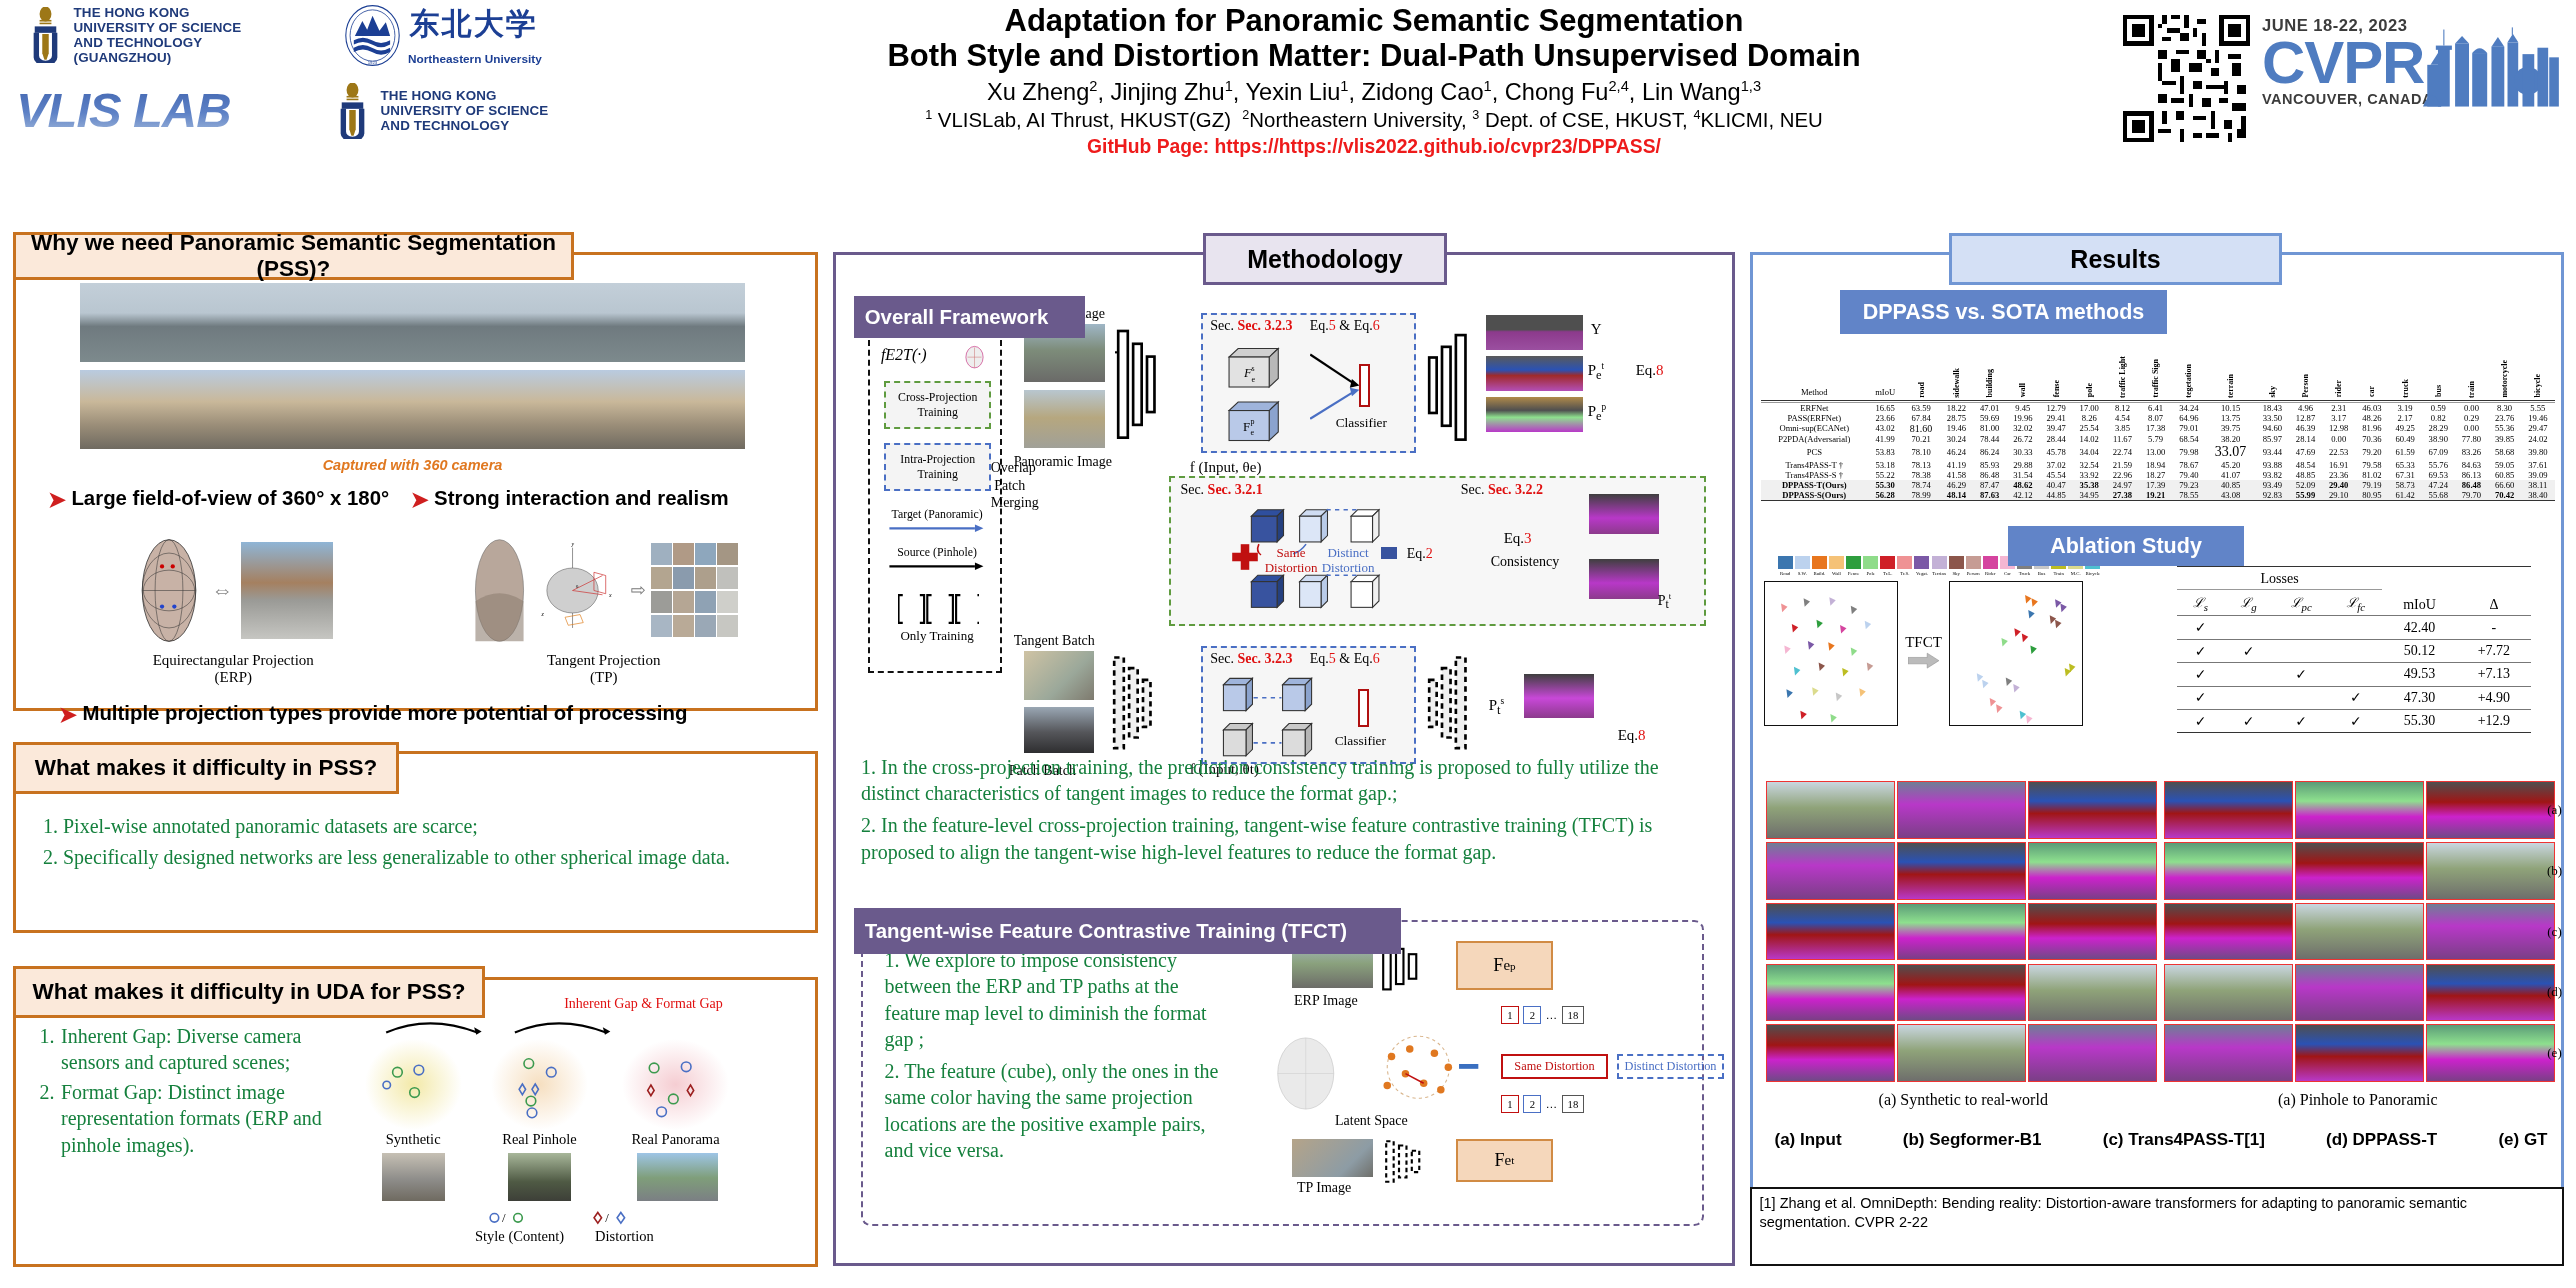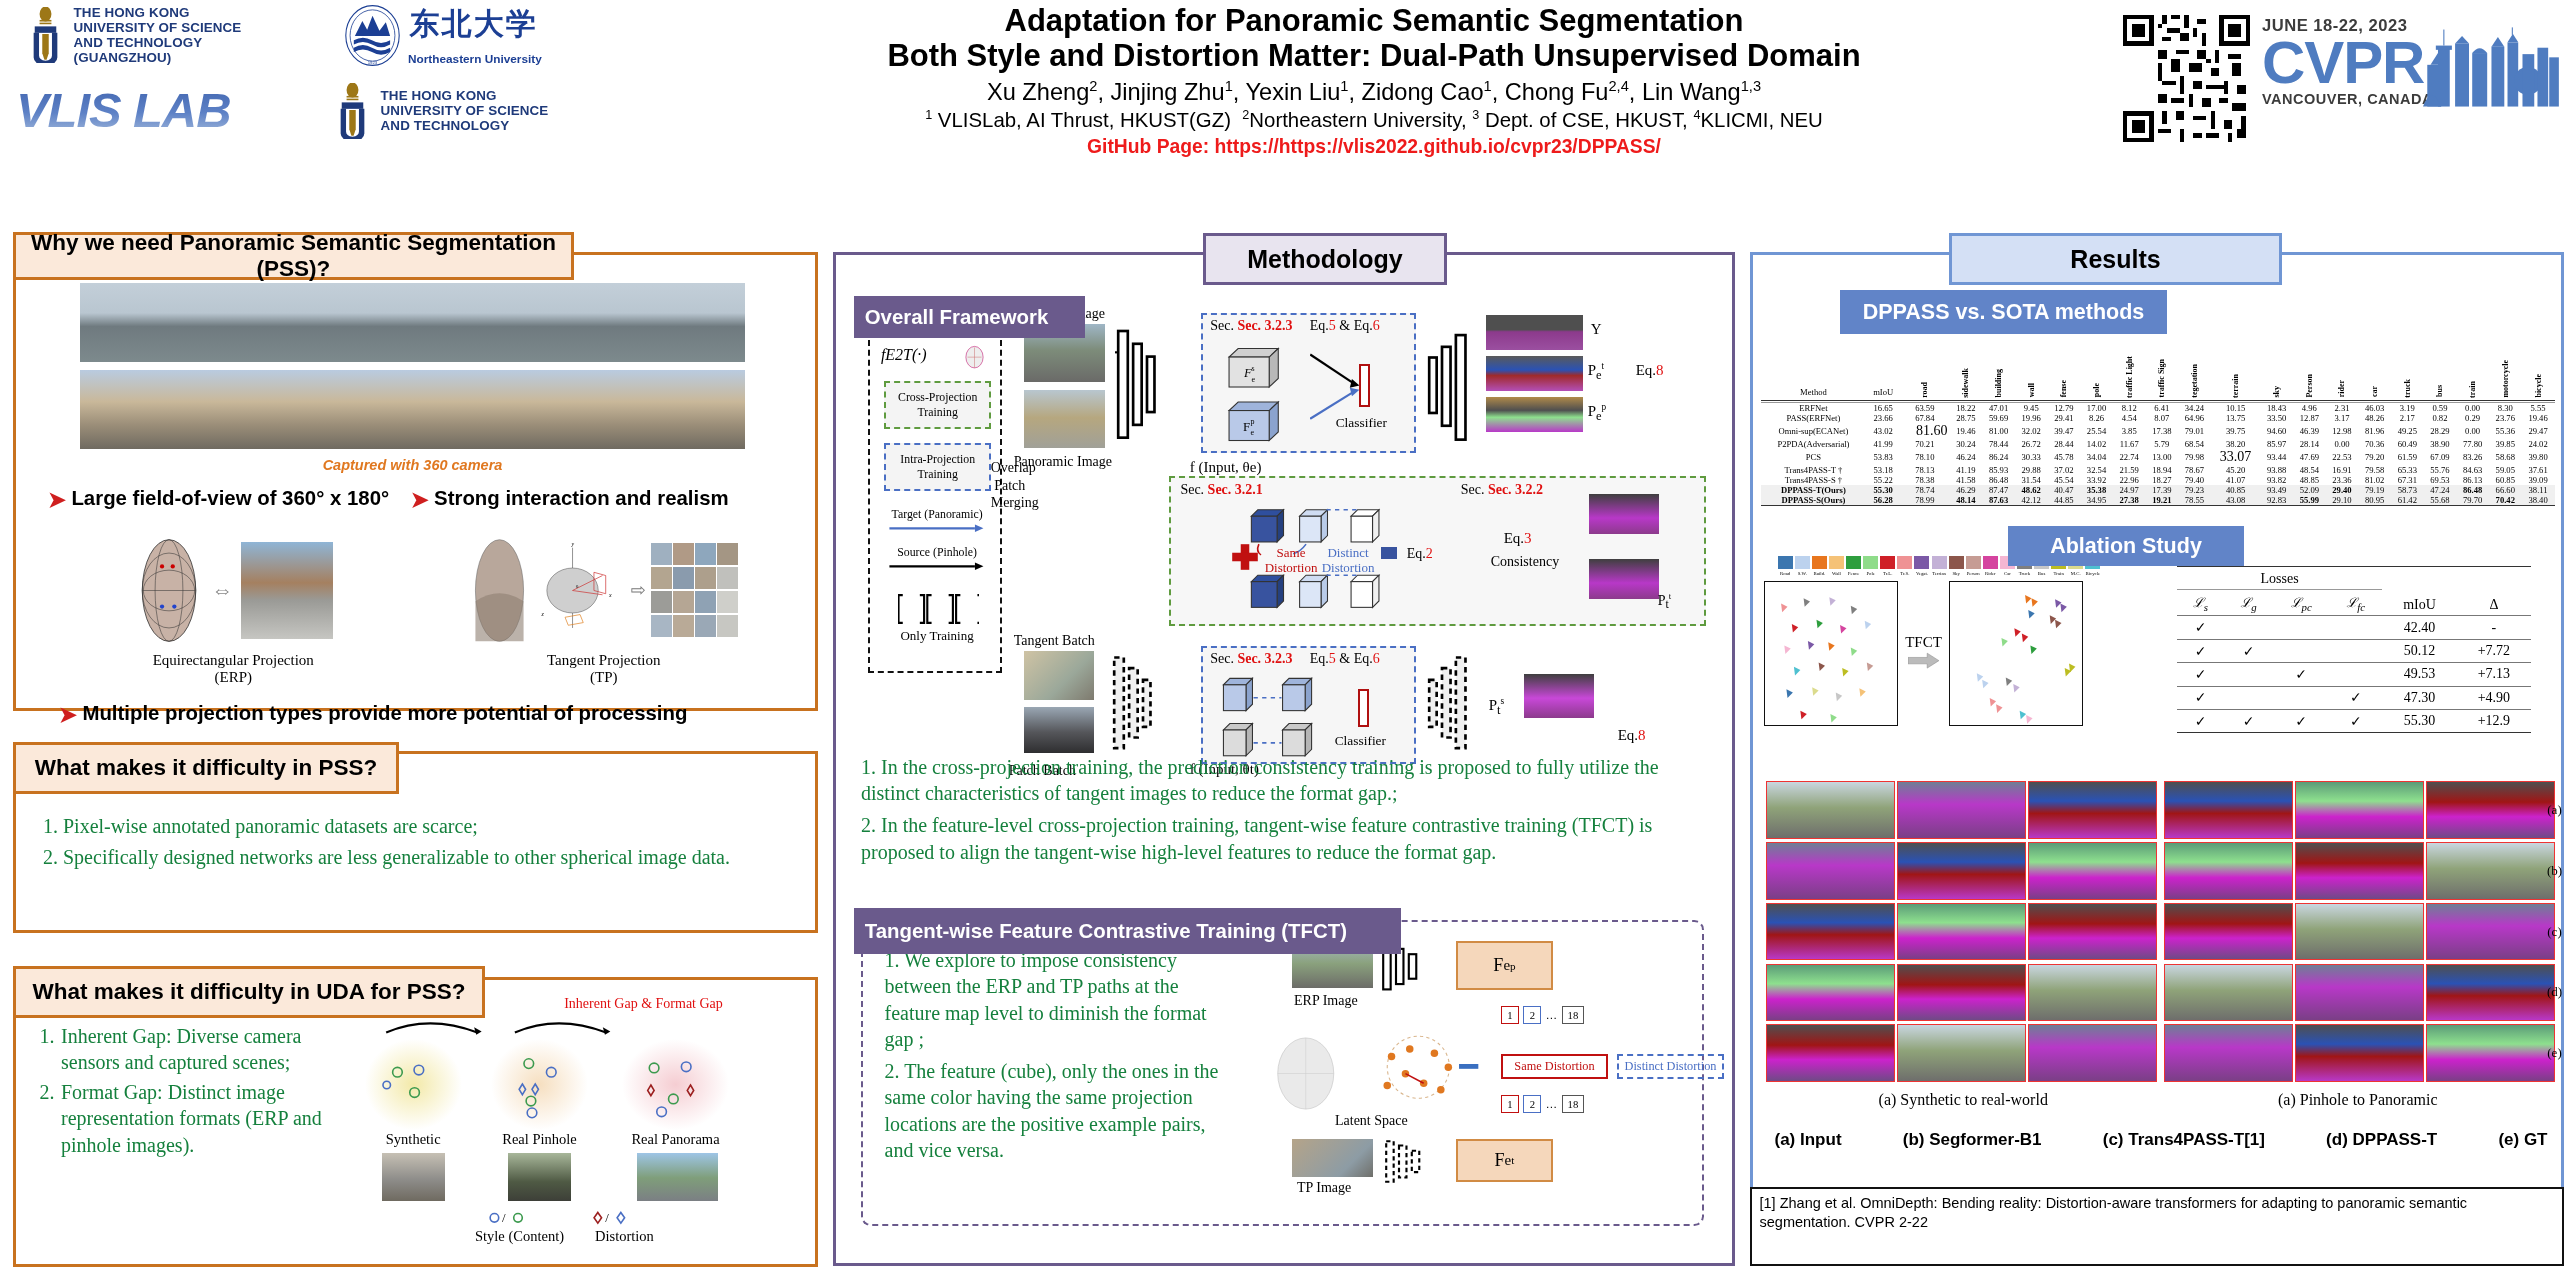--- a/index.html
+++ b/index.html
@@ -781,21 +781,21 @@
             <td style="font-size:8.6px;">48.26</td>
             <td style="font-size:8.6px;">2.17</td>
             <td style="font-size:8.6px;">0.82</td>
             <td style="font-size:8.6px;">0.29</td>
             <td style="font-size:8.6px;">23.76</td>
             <td style="font-size:8.6px;">19.46</td>
           </tr>
           <tr>
             <td style="font-size:8.6px;">Omni-sup(ECANet)</td>
             <td style="font-size:8.6px;">43.02</td>
-            <td style="font-size:14px;text-align:right;">81.60</td>
+            <td style="font-size:10px;">81.60</td>
             <td style="font-size:8.6px;">19.46</td>
             <td style="font-size:8.6px;">81.00</td>
             <td style="font-size:8.6px;">32.02</td>
             <td style="font-size:8.6px;">39.47</td>
             <td style="font-size:8.6px;">25.54</td>
             <td style="font-size:8.6px;">3.85</td>
             <td style="font-size:8.6px;">17.38</td>
             <td style="font-size:8.6px;">79.01</td>
             <td style="font-size:8.6px;">39.75</td>
             <td style="font-size:8.6px;">94.60</td>

